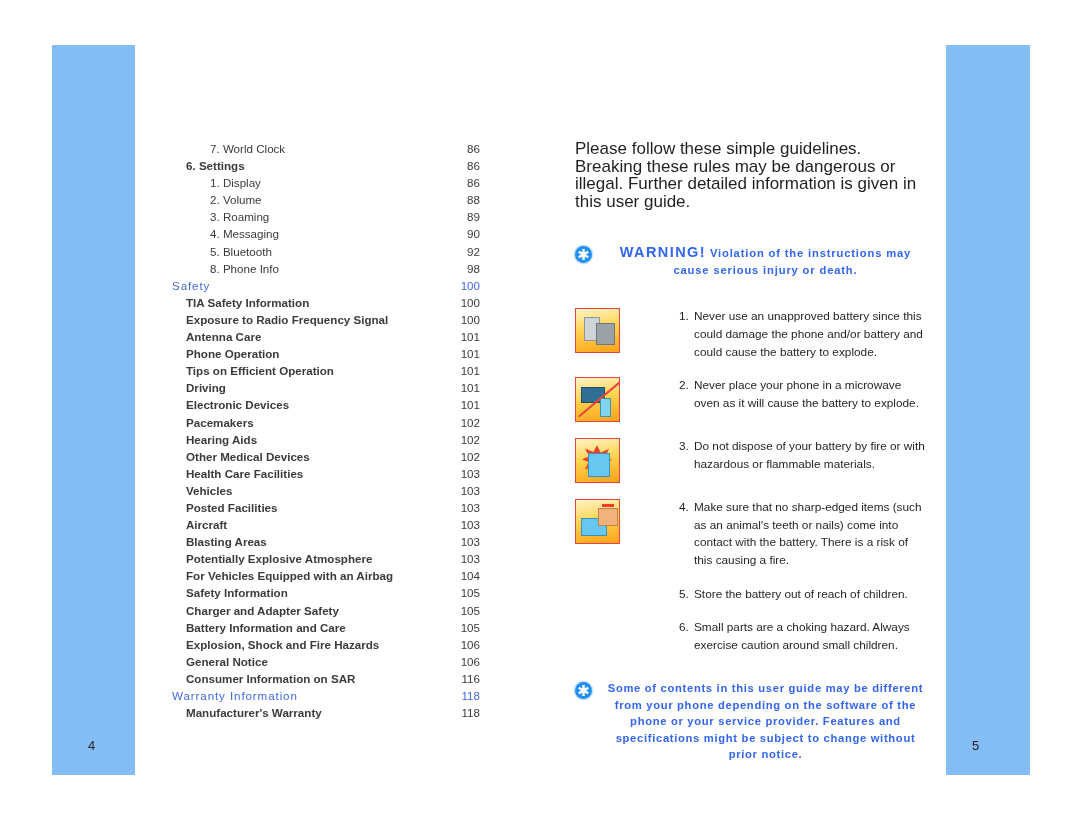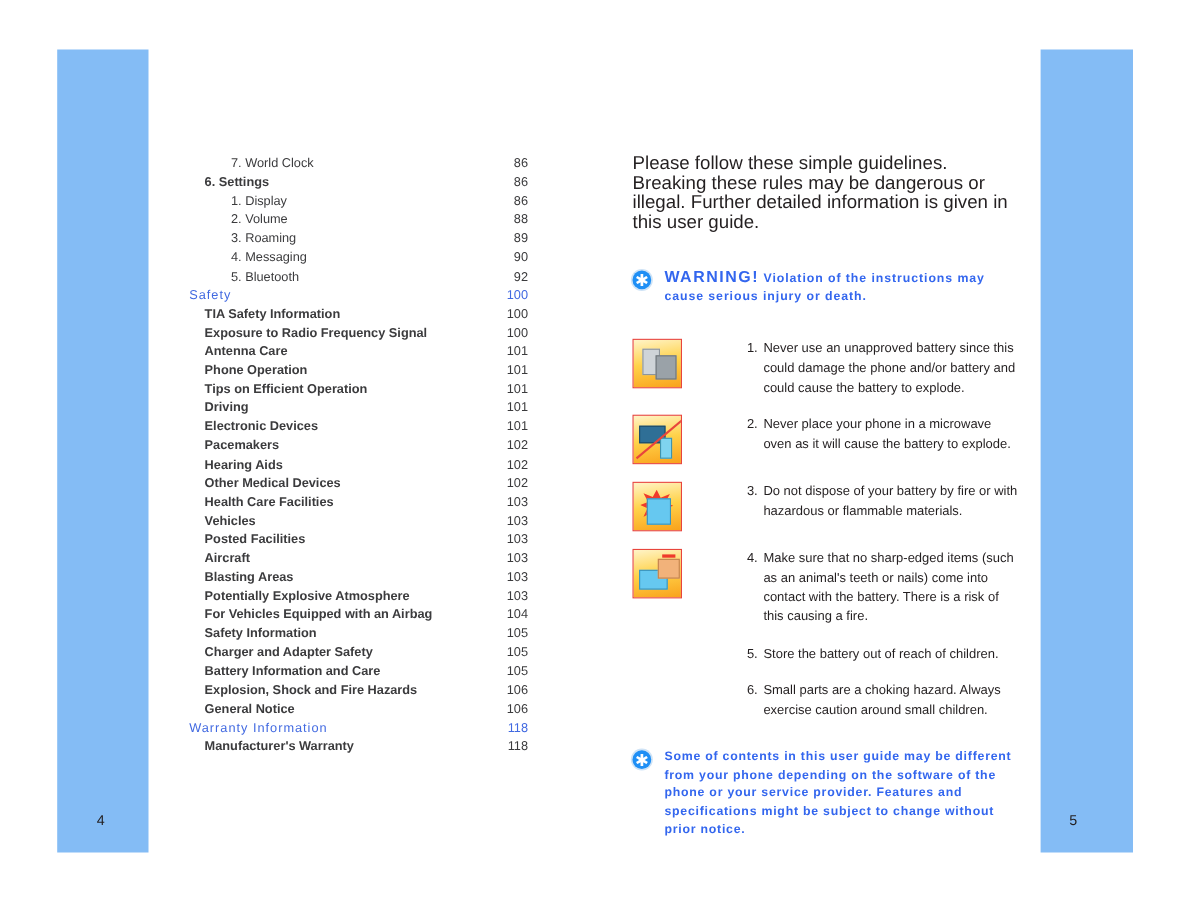--- a/index.html
+++ b/index.html
@@ -142,21 +142,21 @@
   .note-icon .star {
     position: absolute;
     left: 0; top: 0;
     width: 17px; height: 17px;
     color: #ffffff;
     font-size: 15px;
     line-height: 18px;
     text-align: center;
     font-family: "DejaVu Sans", sans-serif;
   }
-  .note-body { flex: 1 1 auto; }
+  .note-body { flex: 1 1 auto; text-align: center; }
   .warn-text {
     color: #3366ee;
     font-size: 11.2px;
     line-height: 16.5px;
     letter-spacing: 0.85px;
     font-weight: 600;
   }
   .warn-text .lead {
     font-size: 14.5px;
     letter-spacing: 1.4px;
@@ -238,20 +238,24 @@
         <span class="p">89</span>
       </div>
       <div class="toc-row lvl2">
         <span class="t">4. Messaging</span>
         <span class="p">90</span>
       </div>
       <div class="toc-row lvl2">
         <span class="t">5. Bluetooth</span>
         <span class="p">92</span>
       </div>
+      <div class="toc-row lvl2">
+        <span class="t">8. Phone Info</span>
+        <span class="p">98</span>
+      </div>
       <div class="toc-row lvl0 section">
         <span class="t">Safety</span>
         <span class="p">100</span>
       </div>
       <div class="toc-row lvl1">
         <span class="t">TIA Safety Information</span>
         <span class="p">100</span>
       </div>
       <div class="toc-row lvl1">
         <span class="t">Exposure to Radio Frequency Signal</span>
@@ -329,20 +333,24 @@
         <span class="t">Battery Information and Care</span>
         <span class="p">105</span>
       </div>
       <div class="toc-row lvl1">
         <span class="t">Explosion, Shock and Fire Hazards</span>
         <span class="p">106</span>
       </div>
       <div class="toc-row lvl1">
         <span class="t">General Notice</span>
         <span class="p">106</span>
+      </div>
+      <div class="toc-row lvl1">
+        <span class="t">Consumer Information on SAR</span>
+        <span class="p">116</span>
       </div>
       <div class="toc-row lvl0 section">
         <span class="t">Warranty Information</span>
         <span class="p">118</span>
       </div>
       <div class="toc-row lvl1">
         <span class="t">Manufacturer's Warranty</span>
         <span class="p">118</span>
       </div>
     </div>

